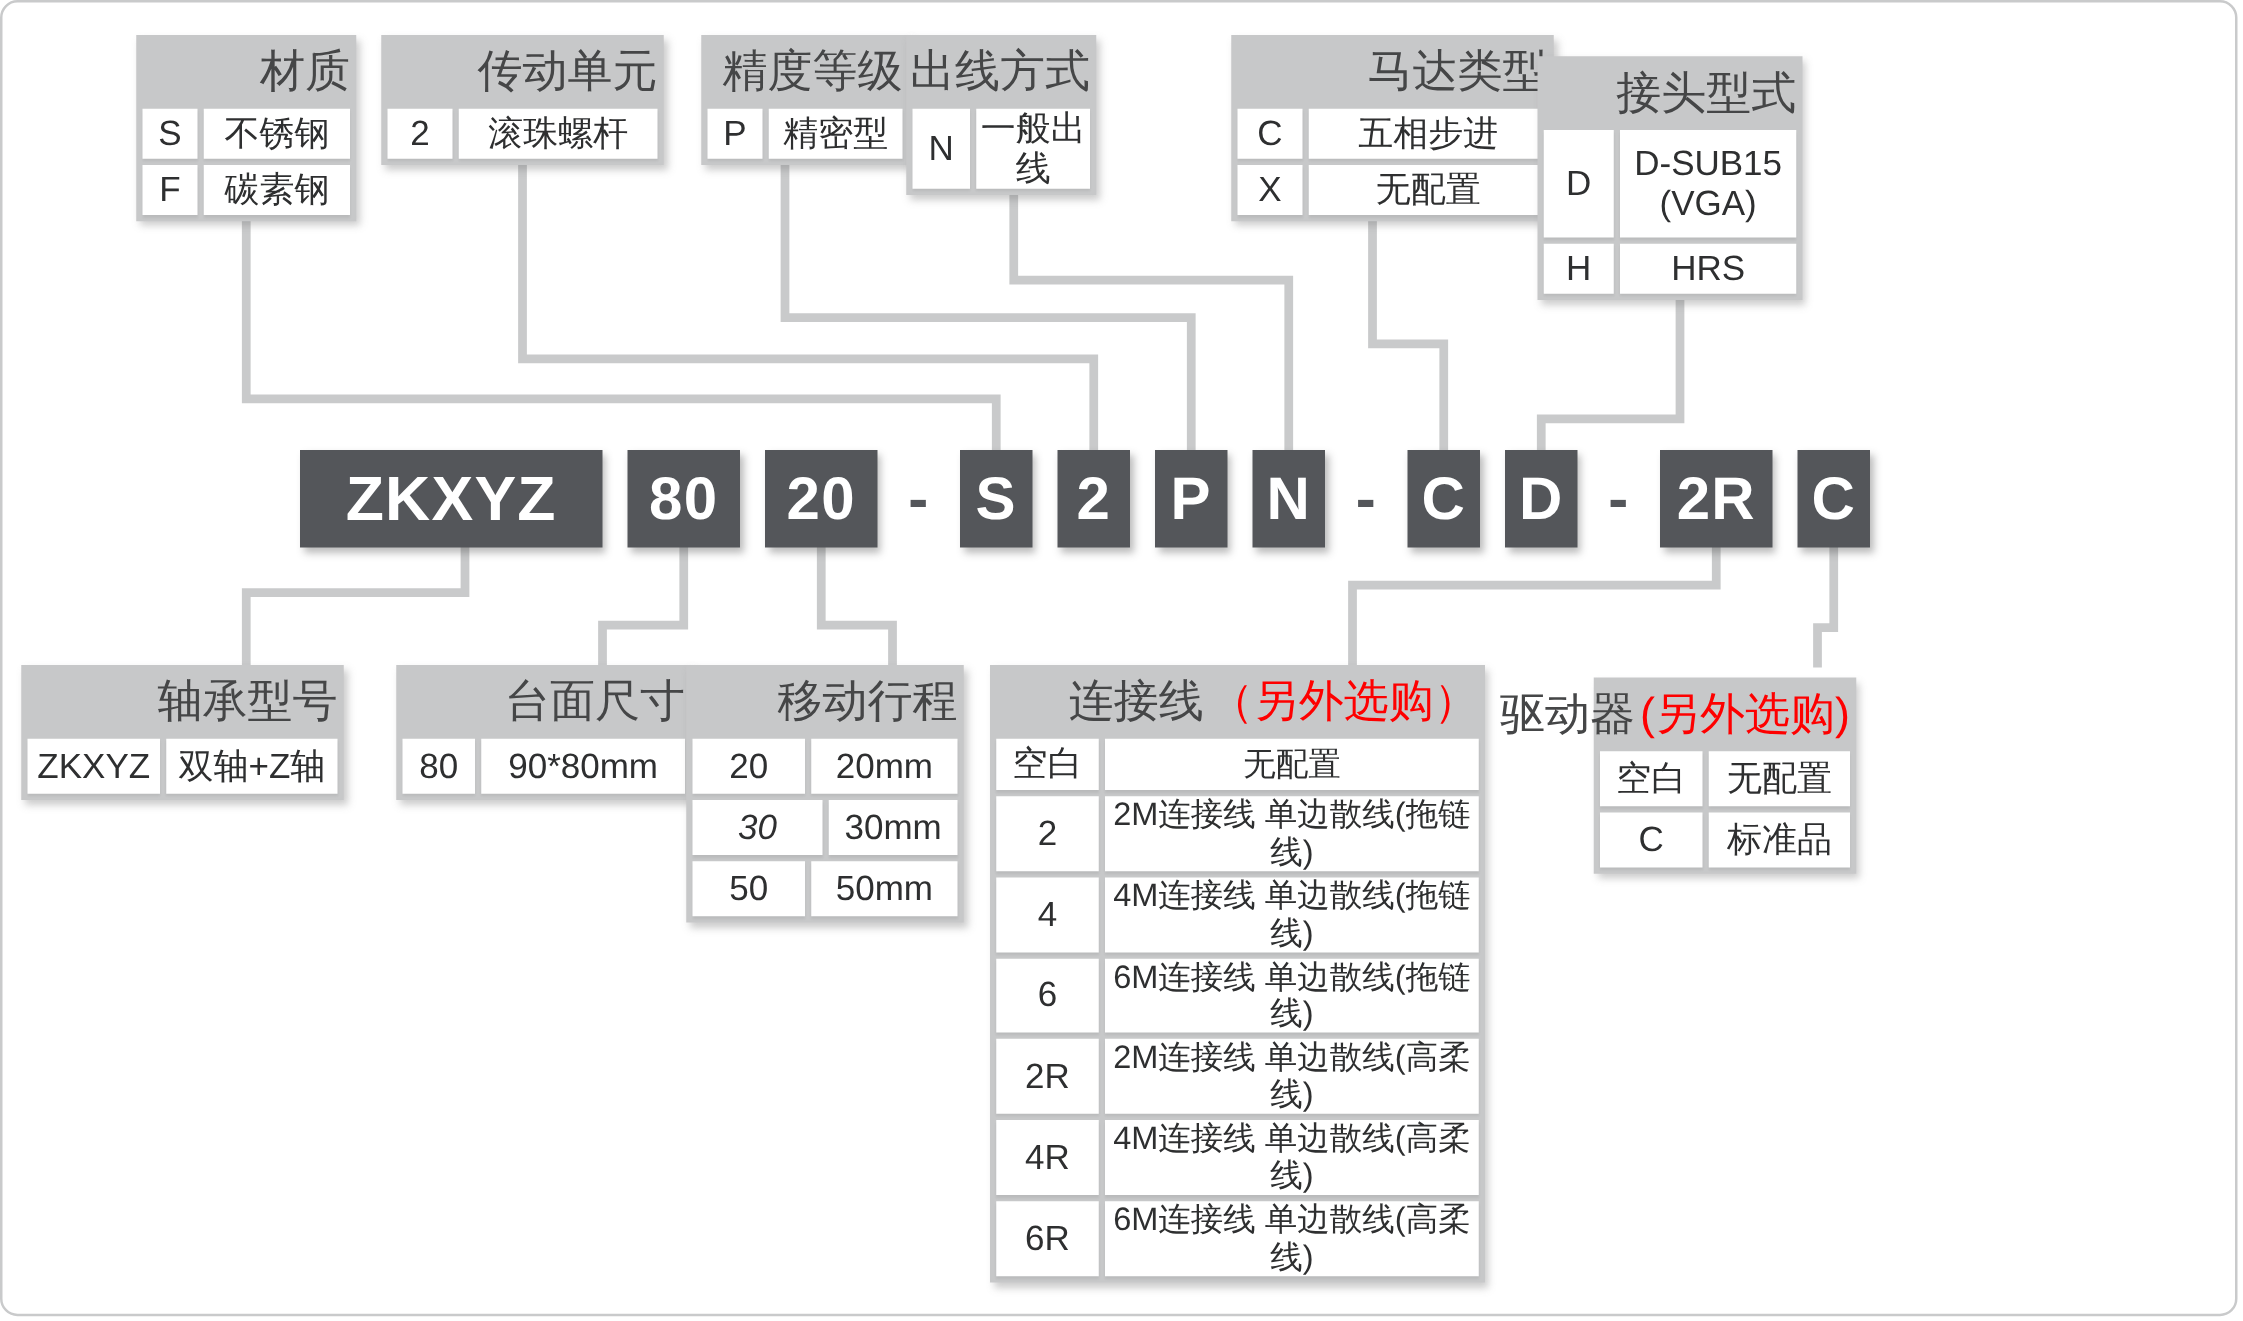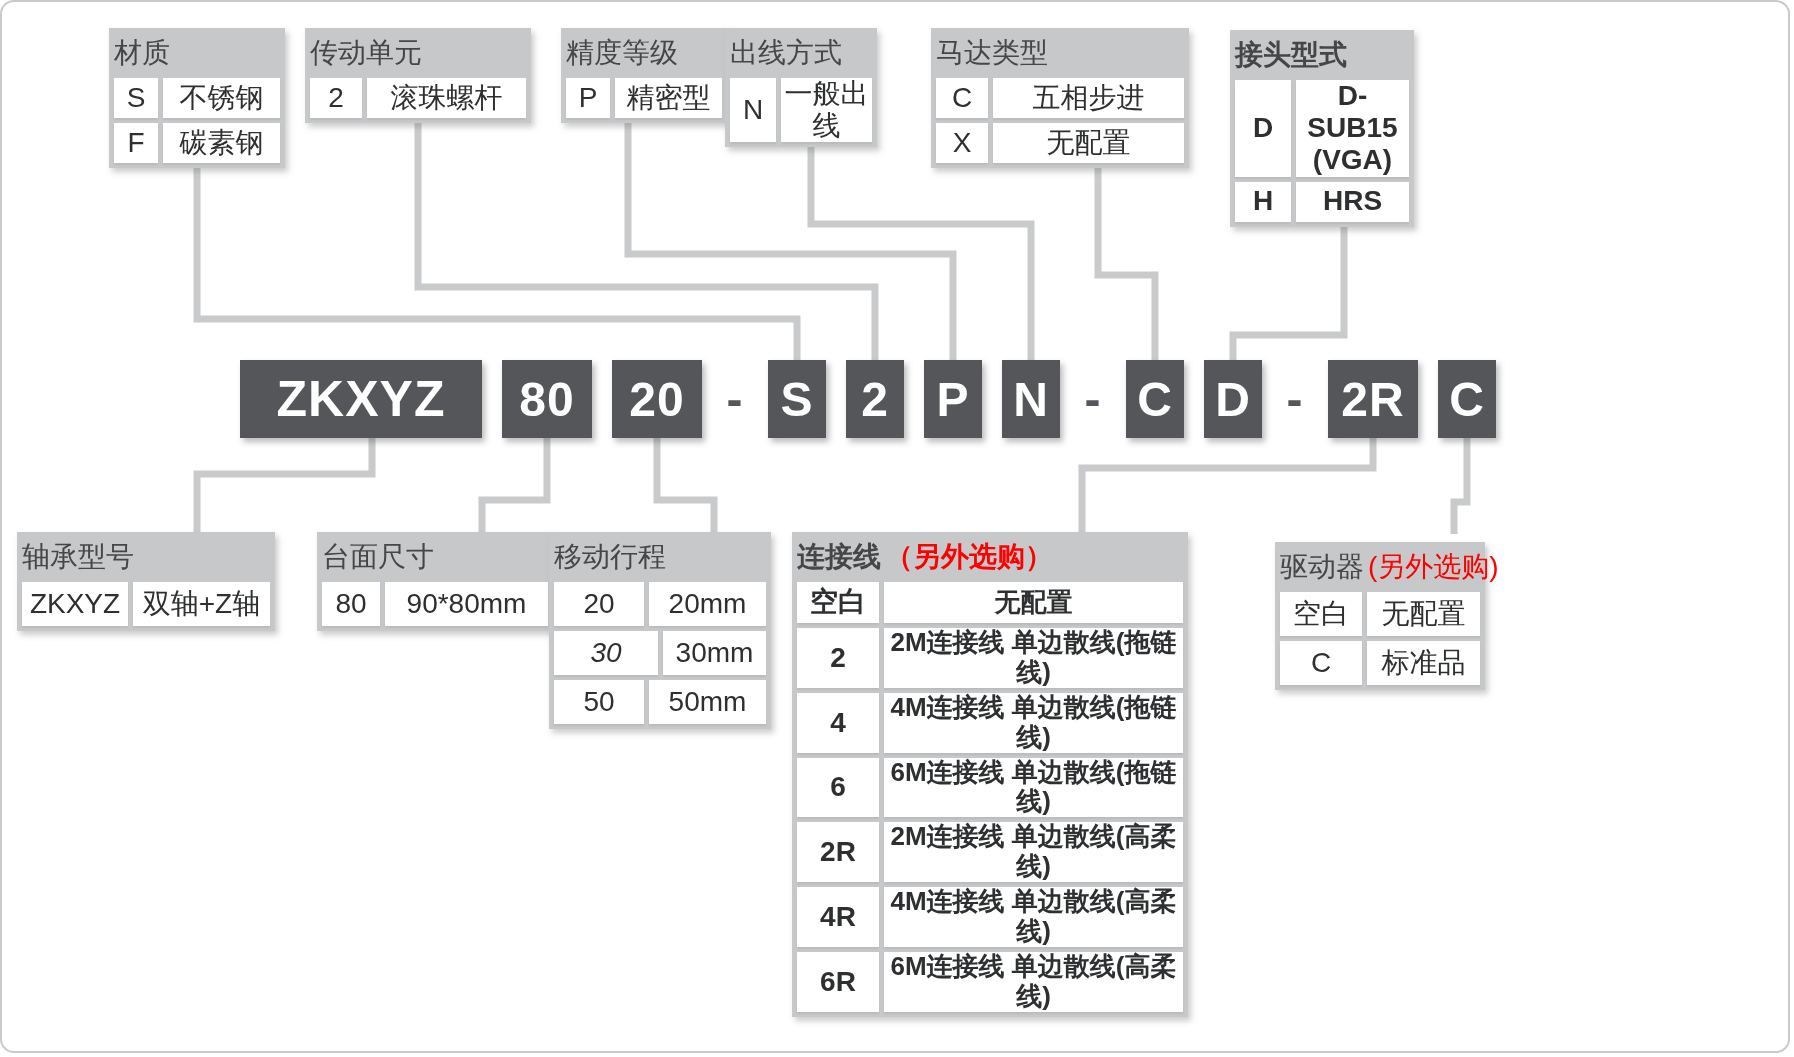--- a/index.html
+++ b/index.html
@@ -18,22 +18,22 @@
   svg.wires{position:absolute;left:0;top:0;z-index:0;}
   svg.wires polyline{fill:none;stroke:var(--line,#c9cacb);stroke-width:7;}
 
   
   .ptable{
     position:absolute;z-index:2;background:var(--tbl,#c7c8c9);
     padding:5px;box-sizing:border-box;
     box-shadow:3px 4px 6px rgba(110,110,110,.35);
   }
   .t-head{
-    min-height:40px;display:flex;align-items:center;justify-content:flex-start;
-    font-size:28px;color:#454647;gap:4px;white-space:nowrap;
+    min-height:40px;display:flex;align-items:center;justify-content:flex-end;
+    font-size:36px;color:#454647;gap:4px;white-space:nowrap;
   }
   .t-note{color:var(--red,#fe0000);}
   .t-row{display:flex;gap:5px;margin-top:5px;}
   .t-cell{
     background:#ffffff;display:flex;align-items:center;justify-content:center;
     font-size:28px;color:#2e2f30;box-shadow:0 2px 2px rgba(0,0,0,.07);
     white-space:pre-line;text-align:center;line-height:1.15;
   }
   .t-code{flex:0 0 auto;}
   .t-val{flex:1 1 auto;}
@@ -111,34 +111,34 @@
     </div>
   <div class="ptable rh40" style="left:723px;top:26px;width:152px;">
       <div class="t-head">
         <span>出线方式</span>
       </div>
       <div class="t-row">
         <div class="t-cell t-code" style="width: 46px;">N</div>
         <div class="t-cell t-val">一般出线</div>
       </div>
     </div>
-  <div class="ptable rh40" style="left:929px;top:26px;width:258px;">
+  <div class="ptable rh40" style="left:983px;top:26px;width:258px;">
       <div class="t-head">
         <span>马达类型</span>
       </div>
       <div class="t-row">
         <div class="t-cell t-code" style="width: 52px;">C</div>
         <div class="t-cell t-val">五相步进</div>
       </div>
       <div class="t-row">
         <div class="t-cell t-code" style="width: 52px;">X</div>
         <div class="t-cell t-val">无配置</div>
       </div>
     </div>
-  <div class="ptable rh40 tallrow0" style="left:1228px;top:28px;width:184px;font-weight:bold;">
+  <div class="ptable rh40 tallrow0" style="left:1228px;top:43px;width:212px;">
       <div class="t-head">
         <span>接头型式</span>
       </div>
       <div class="t-row">
         <div class="t-cell t-code" style="width: 56px;">D</div>
         <div class="t-cell t-val">D-SUB15
 (VGA)</div>
       </div>
       <div class="t-row">
         <div class="t-cell t-code" style="width: 56px;">H</div>
@@ -191,21 +191,21 @@
       </div>
       <div class="t-row">
         <div class="t-cell t-code" style="width: 104px; font-style: italic;">30</div>
         <div class="t-cell t-val">30mm</div>
       </div>
       <div class="t-row">
         <div class="t-cell t-code" style="width: 90px;">50</div>
         <div class="t-cell t-val">50mm</div>
       </div>
     </div>
-  <div class="ptable rh41" style="left:790px;top:530px;width:396px;font-weight:bold;">
+  <div class="ptable rh41" style="left:790px;top:530px;width:396px;">
       <div class="t-head">
         <span>连接线</span>
         <span class="t-note">（另外选购）</span>
       </div>
       <div class="t-row">
         <div class="t-cell t-code" style="width: 82px;">空白</div>
         <div class="t-cell t-val">无配置</div>
       </div>
       <div class="t-row">
         <div class="t-cell t-code" style="width: 82px;">2</div>

